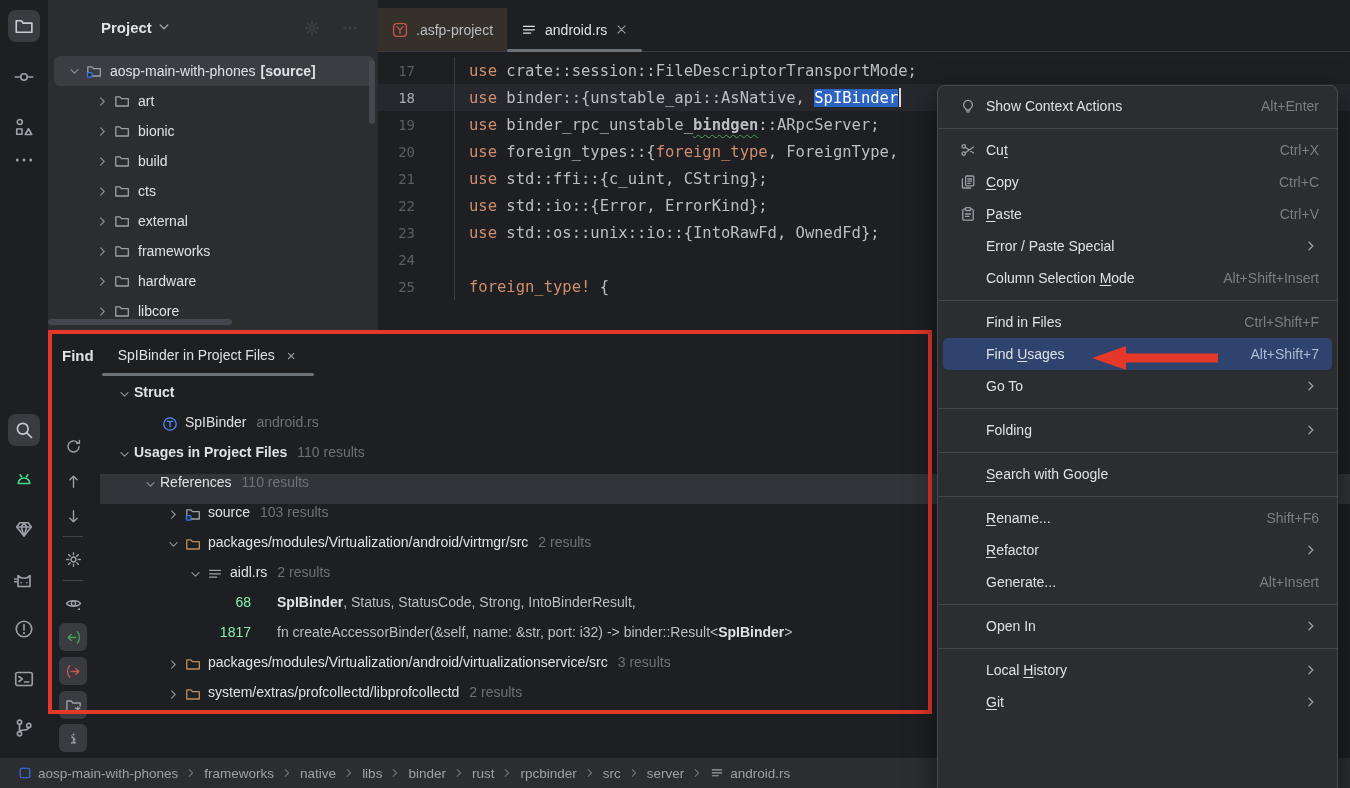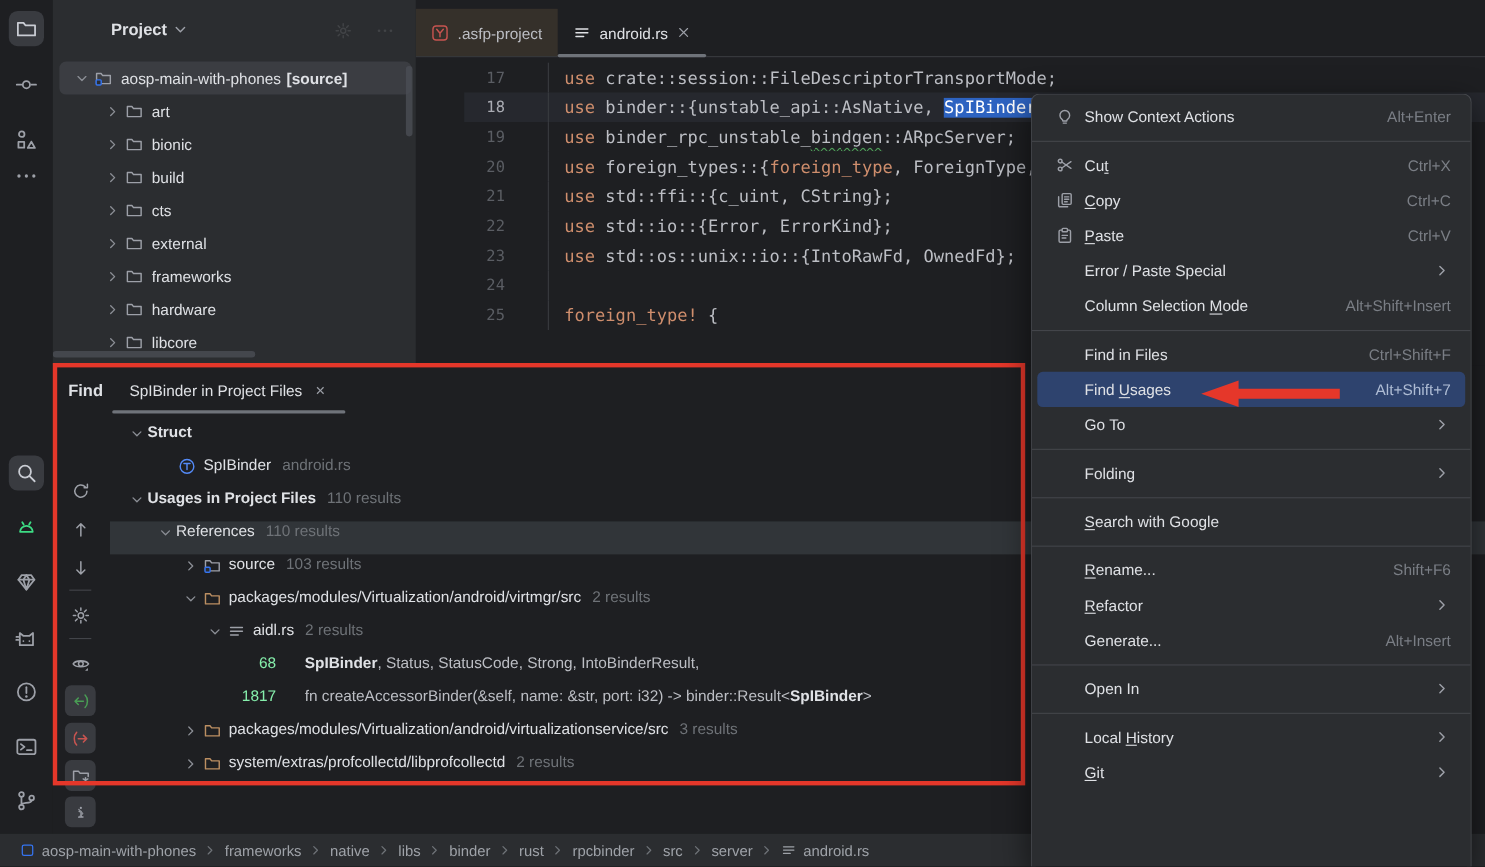--- a/index.html
+++ b/index.html
@@ -40,29 +40,29 @@
   .editor{position:absolute;left:378px;top:0;right:0;height:332px;background:#1e1f22;z-index:1;}
   .tabbar{position:relative;height:51px;border-bottom:1px solid #393b40;display:flex;align-items:flex-end;}
   .etab{position:relative;height:43px;display:flex;align-items:center;padding:0 14px;gap:8px;color:#bcbec4;}
   .etab .ic{width:16px;height:16px;}
   .etab.warm{background:#35302a;}
   .etab.active{color:#dfe1e5;}
   .etab-close{color:#9da0a8;display:flex;}
   .etab-close .ic{width:13px;height:13px;}
   .etab-underline{position:absolute;left:0;right:0;bottom:-1px;height:3px;background:#6f737a;border-radius:2px;}
   .codearea{position:absolute;left:0;top:52px;right:0;bottom:0;padding-top:5px;
-            font-family:"DejaVu Sans Mono",monospace;font-size:15.5px;margin-left:44px;}
+            font-family:"DejaVu Sans Mono",monospace;font-size:15.5px;}
   .cline{position:relative;height:27px;display:flex;align-items:center;white-space:pre;}
   .cline.cur{background:#26282e;}
   .lnum{width:37px;text-align:right;color:#5a5d63;font-size:14px;flex:0 0 auto;}
   .cline.cur .lnum{color:#a9abb2;}
   .ltext{margin-left:39px;padding-left:14px;border-left:1px solid #393b40;height:100%;display:flex;align-items:center;color:#bcbec4;}
   .kw,.mac{color:#cf8e6d;}
   .selseg{background:#2d63c1;color:#fff;}
-  .sq{text-decoration:underline wavy #4e9e58 1px;text-underline-offset:4px;}
+  .sq{text-decoration:underline wavy #4e9e58 1px;text-underline-offset:4px;font-weight:bold;}
   .caret{display:inline-block;width:2px;height:19px;background:#d8dadf;margin-left:1px;}
   
   .find-panel{position:absolute;left:48px;top:332px;right:0;height:426px;background:#1e1f22;z-index:3;overflow:hidden;}
   .fp-header{position:relative;height:46px;display:flex;align-items:center;padding-left:14px;}
   .fp-title{font-weight:700;font-size:15px;color:#dfe1e5;}
   .fp-tab{position:relative;margin-left:24px;height:100%;display:flex;align-items:center;gap:12px;color:#dfe1e5;}
   .fp-tab-close{color:#9da0a8;font-size:15px;}
   .fp-underline{position:absolute;left:-16px;right:-18px;bottom:2px;height:3px;background:#6f737a;border-radius:2px;}
   .fp-toolbar{position:absolute;left:0;top:46px;width:52px;bottom:0;}
   .fp-tool{position:absolute;left:11px;width:28px;height:28px;border-radius:6px;display:flex;align-items:center;justify-content:center;color:#9da0a8;}

